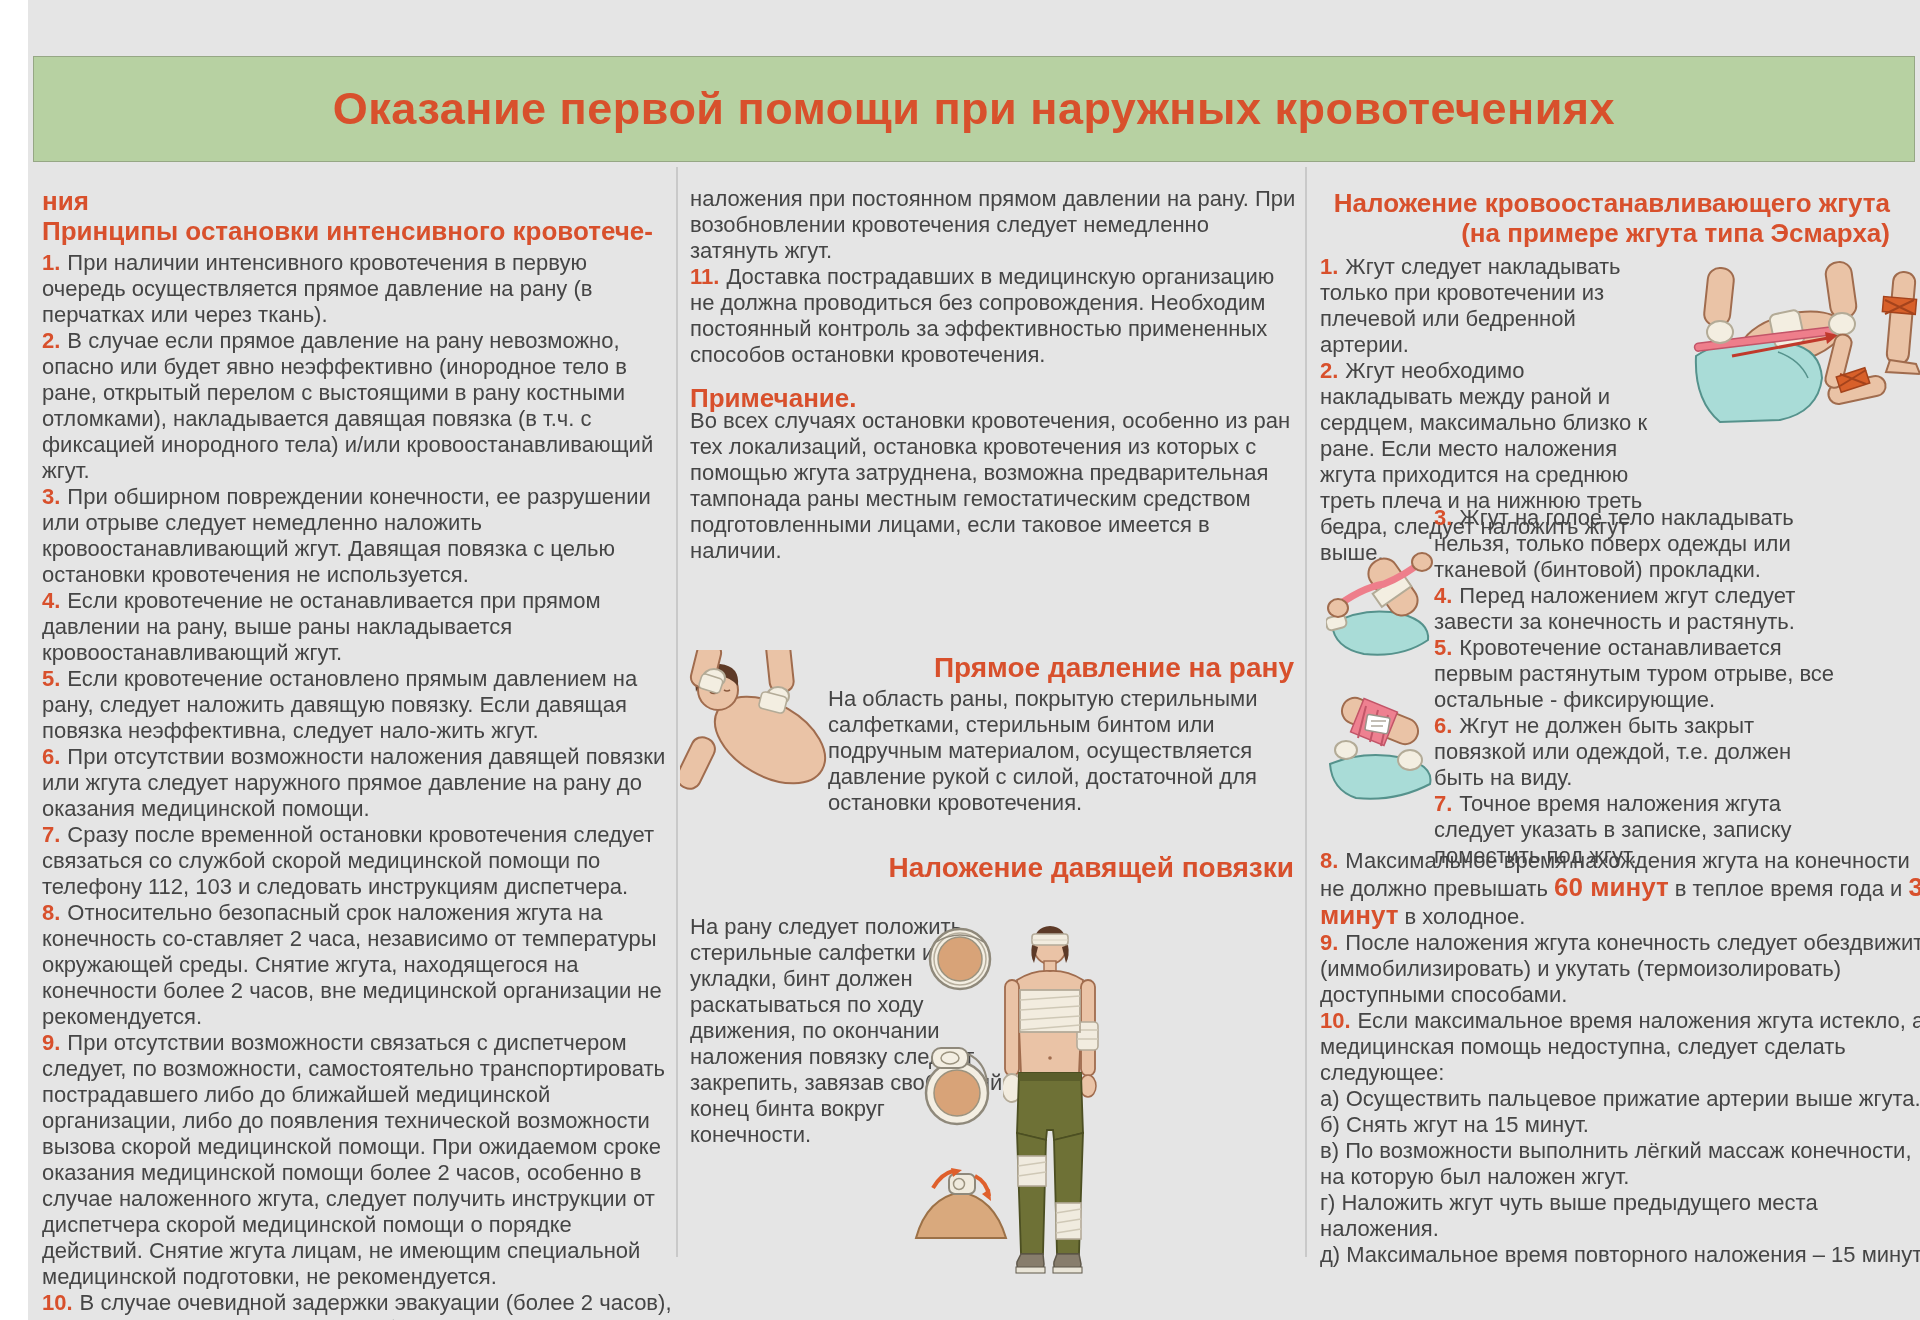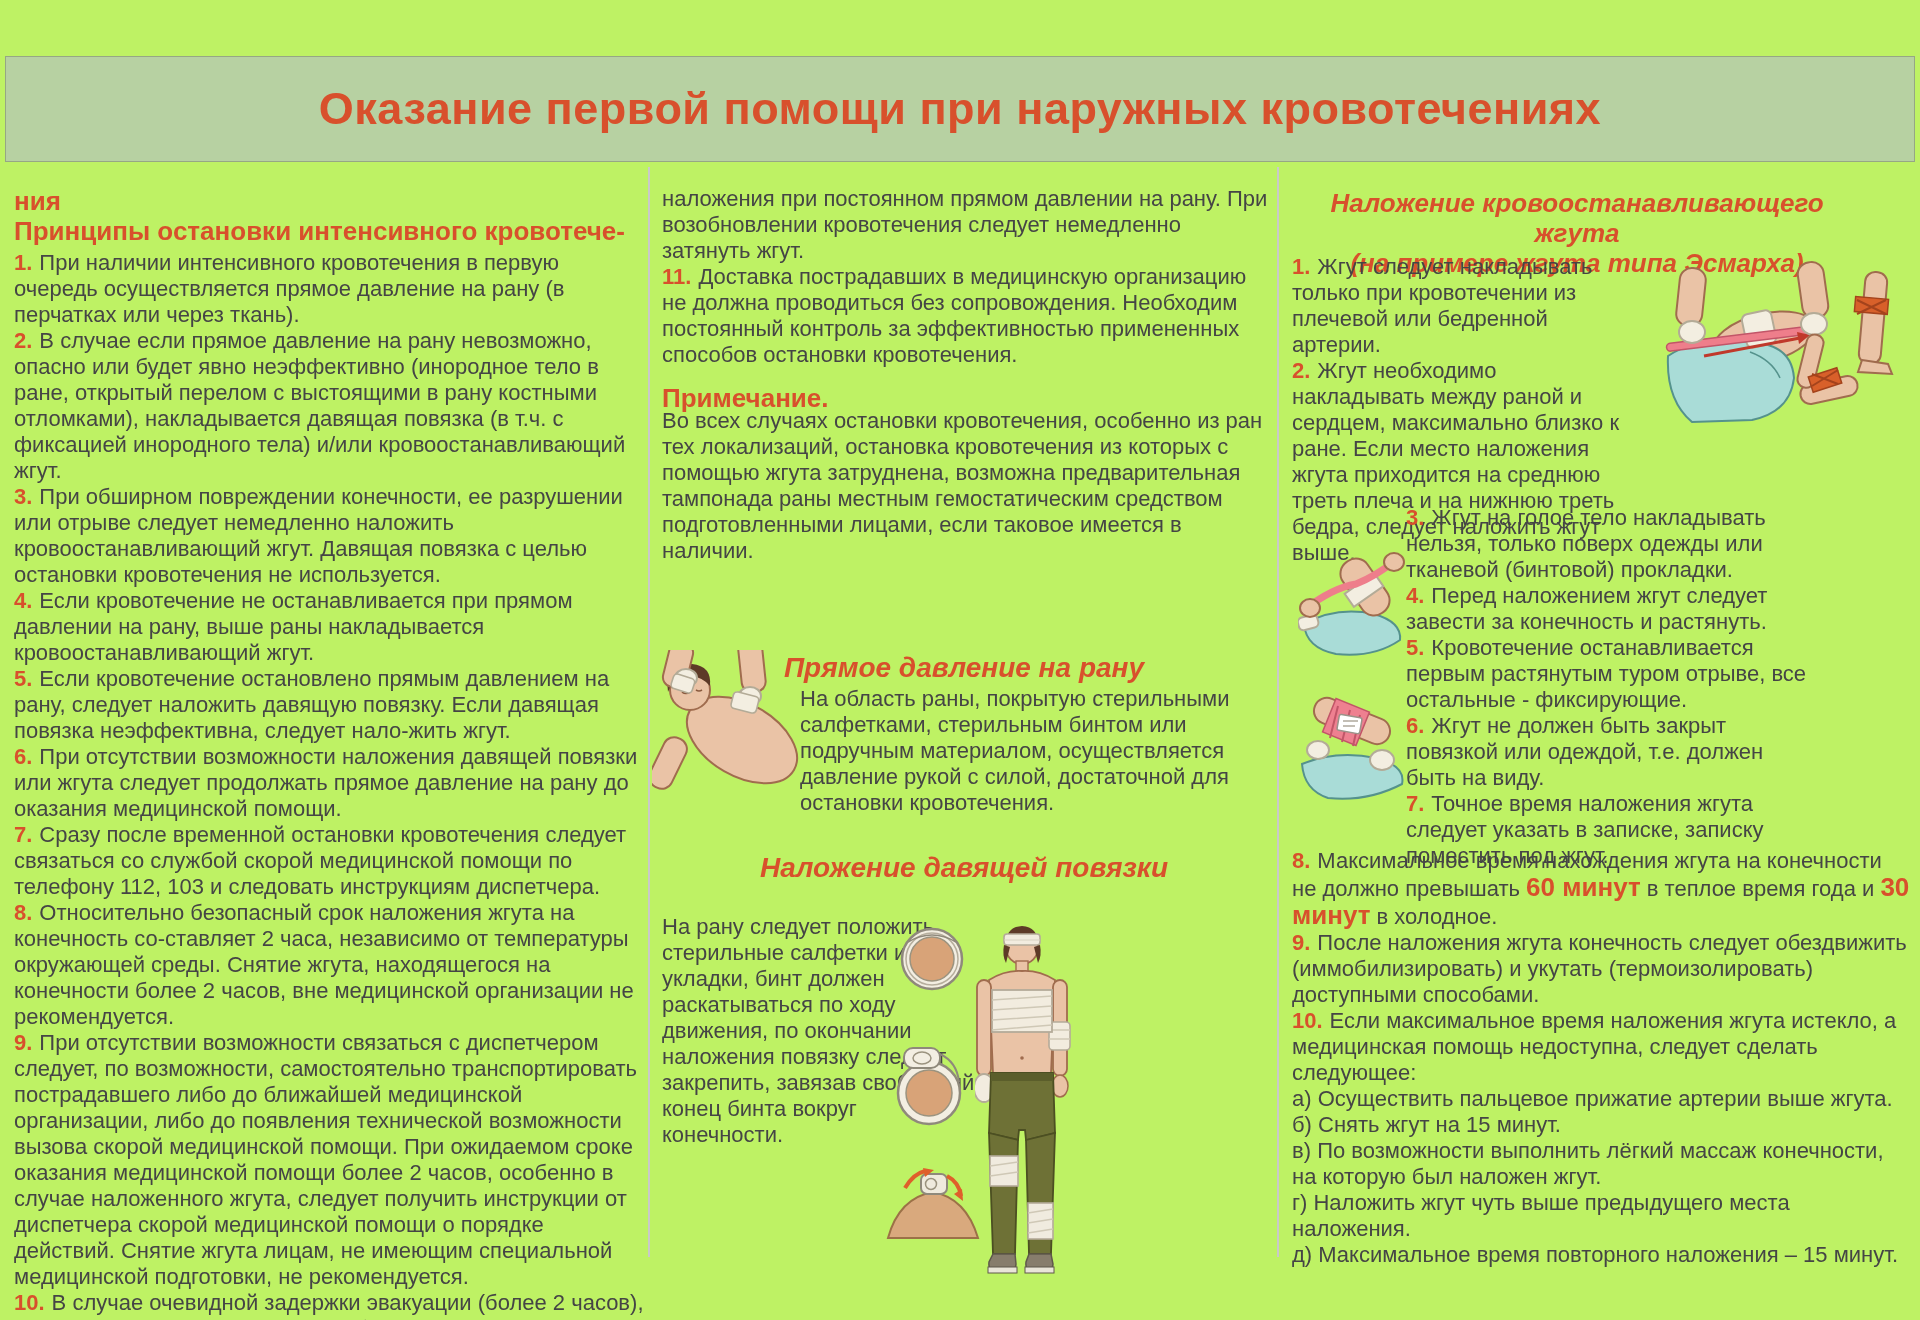--- a/index.html
+++ b/index.html
@@ -1,29 +1,29 @@
 <!DOCTYPE html>
 <html lang="ru"><head>
 <meta charset="utf-8">
 <style>
   html,body{margin:0;padding:0;background:#ffffff;}
   body{width:1920px;height:1320px;position:relative;font-family:"Liberation Sans",sans-serif;overflow:hidden;}
-  .poster{position:absolute;inset:0;background:#bef264;}
+  .poster{position:absolute;inset:0;background:#e5e5e5;margin-left:28px;}
 
   
   .band{position:absolute;left:5px;right:5px;top:56px;height:106px;background:#b7d1a2;
         border:1px solid #96a785;box-sizing:border-box;display:flex;align-items:center;justify-content:center;}
   .band h1{margin:0;font-size:45px;font-weight:bold;color:#d8502c;letter-spacing:.5px;}
 
   
   .vdiv{position:absolute;top:167px;height:1090px;width:2px;background:#c9c9c9;}
   .vdiv.d1{left:648px}.vdiv.d2{left:1277px}
 
   .abs{position:absolute;}
-  .center{text-align:center;font-style:italic;}
+  .center{text-align:right;}
   p{margin:0;}
   .body, .item, .sub{font-size:22px;line-height:26px;color:#454545;}
   .num{color:#d8502c;font-weight:bold;margin-right:7px;}
   .hl{color:#d8502c;font-weight:bold;font-size:26px;line-height:1;}
 
   .h-sec{font-size:26px;line-height:30px;color:#d8502c;font-weight:bold;margin:0;}
   .h-big{font-size:27px;line-height:33px;color:#d8502c;font-weight:bold;margin:0;}
   .h-mid{font-size:28px;line-height:32px;color:#d8502c;font-weight:bold;margin:0;}
   .block{display:block;}
 
@@ -64,21 +64,21 @@
   <section class="abs col1">
     <h2 class="h-sec">
       <span class="block">ния</span>
       <span class="block">Принципы остановки интенсивного кровотече-</span>
     </h2>
     <p class="item"><span class="num">1.</span><span>При наличии интенсивного кровотечения в первую очередь осуществляется прямое давление на рану (в перчатках или через ткань).</span></p>
     <p class="item"><span class="num">2.</span><span>В случае если прямое давление на рану невозможно, опасно или будет явно неэффективно (инородное тело в ране, открытый перелом с выстоящими в рану костными отломками), накладывается давящая повязка (в т.ч. с фиксацией инородного тела) и/или кровоостанавливающий жгут.</span></p>
     <p class="item"><span class="num">3.</span><span>При обширном повреждении конечности, ее разрушении или отрыве следует немедленно наложить кровоостанавливающий жгут. Давящая повязка с целью остановки кровотечения не используется.</span></p>
     <p class="item"><span class="num">4.</span><span>Если кровотечение не останавливается при прямом давлении на рану, выше раны накладывается кровоостанавливающий жгут.</span></p>
     <p class="item"><span class="num">5.</span><span>Если кровотечение остановлено прямым давлением на рану, следует наложить давящую повязку. Если давящая повязка неэффективна, следует нало-жить жгут.</span></p>
-    <p class="item"><span class="num">6.</span><span>При отсутствии возможности наложения давящей повязки или жгута следует продолжать прямое давление на рану до оказания медицинской помощи.</span></p>
+    <p class="item"><span class="num">6.</span><span>При отсутствии возможности наложения давящей повязки или жгута следует наружного прямое давление на рану до оказания медицинской помощи.</span></p>
     <p class="item"><span class="num">7.</span><span>Сразу после временной остановки кровотечения следует связаться со службой скорой медицинской помощи по телефону 112, 103 и следовать инструкциям диспетчера.</span></p>
     <p class="item"><span class="num">8.</span><span>Относительно безопасный срок наложения жгута на конечность со-ставляет 2 часа, независимо от температуры окружающей среды. Снятие жгута, находящегося на конечности более 2 часов, вне медицинской организации не рекомендуется.</span></p>
     <p class="item"><span class="num">9.</span><span>При отсутствии возможности связаться с диспетчером следует, по возможности, самостоятельно транспортировать пострадавшего либо до ближайшей медицинской организации, либо до появления технической возможности вызова скорой медицинской помощи. При ожидаемом сроке оказания медицинской помощи более 2 часов, особенно в случае наложенного жгута, следует получить инструкции от диспетчера скорой медицинской помощи о порядке действий. Снятие жгута лицам, не имеющим специальной медицинской подготовки, не рекомендуется.</span></p>
     <p class="item"><span class="num">10.</span><span>В случае очевидной задержки эвакуации (более 2 часов), подготовленными лицами может быть осуществлена попытка ослабления жгута через 1-1,5 ч от момента его</span></p>
   </section>
 
   <section class="abs c2-cont">
     <p class="body">наложения при постоянном прямом давлении на рану. При возобновлении кровотечения следует немедленно затянуть жгут.</p>
     <p class="item"><span class="num">11.</span><span>Доставка пострадавших в медицинскую организацию не должна проводиться без сопровождения. Необходим постоянный контроль за эффективностью примененных способов остановки кровотечения.</span></p>
   </section>

